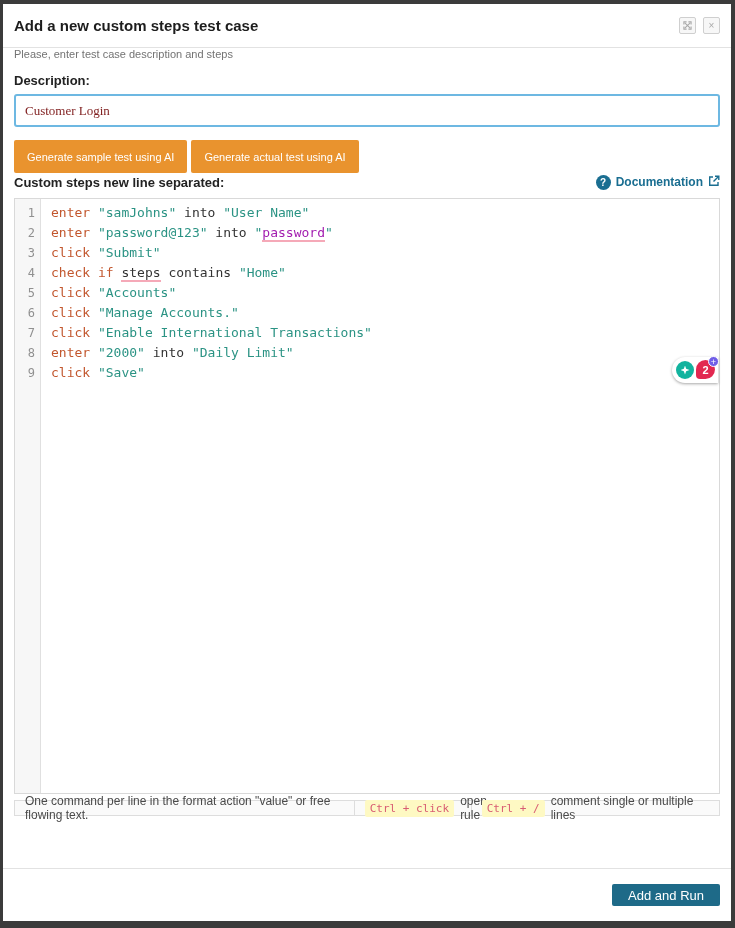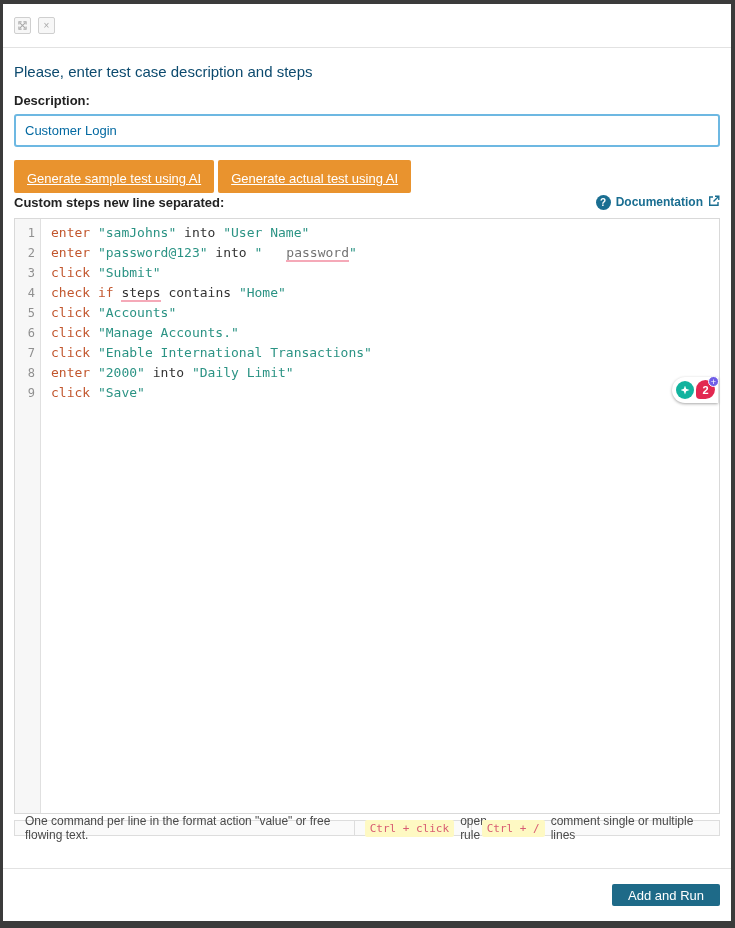--- a/index.html
+++ b/index.html
@@ -37,47 +37,46 @@
     background: #f7f7f7;
     color: #a9a9a9;
     font-size: 10px;
     line-height: 1;
     display: flex; align-items: center; justify-content: center;
     cursor: pointer;
   }
   .win-btn svg { display: block; }
   
   .modal-body { padding: 0 11px; flex: 1 1 auto; }
-  .subtitle { margin-top: 15px; font-size: 15px; color: #0c4a6e; }
+  .subtitle { font-size: 11px; color: #737373; }
   .field-label { margin-top: 13px; font-size: 13px; font-weight: bold; color: #222; }
   .desc-input {
     margin-top: 6px;
     width: 100%;
     height: 33px;
     border: 2px solid #6db8e2;
     border-radius: 3px;
     padding: 0 9px;
     font-size: 13px;
-    color: #0369a1;
-    font-family: Liberation Sans, sans-serif;
+    color: #7f1d1d;
+    font-family: Liberation Serif, serif;
     outline: none;
     background: #fff;
   }
   .ai-buttons { margin-top: 13px; display: flex; gap: 4px; }
   .ai-btn {
     height: 33px;
     border: none;
     border-radius: 2px;
     background: #e9932e;
     color: #fff;
-    font-size: 13px;
+    font-size: 11px;
     font-family: "Liberation Sans", sans-serif;
     padding: 11px 13px;
     cursor: pointer;
-    text-decoration: underline;
   }
   
   .steps-row {
     display: flex;
     align-items: center;
     justify-content: space-between;
   }
   .doc-link { display: flex; align-items: center; gap: 5px; cursor: pointer; }
   .help-badge {
     width: 15px; height: 15px;
@@ -119,21 +118,21 @@
   .cl {
     height: 20px;
     line-height: 20px;
     font-family: "DejaVu Sans Mono", monospace;
     font-size: 13px;
     white-space: pre;
   }
   .tk-kw { color: #c2572e; }
   .tk-str { color: #2b9384; }
   .tk-pl { color: #333333; }
-  .tk-strerr { color: #737373; border-bottom: 2px solid #f5a9b8; margin-left: 24px; }
+  .tk-strerr { color: #a21caf; border-bottom: 2px solid #f5a9b8; }
   .tk-plerr { color: #333333; border-bottom: 2px solid #f5a9b8; }
   
   .lt-widget {
     position: absolute;
     right: 1px;
     top: 158px;
     height: 26px;
     display: flex;
     align-items: center;
     gap: 2px;
@@ -221,20 +220,21 @@
     padding: 0 16px;
     cursor: pointer;
   }
 </style>
 </head>
 <body>
 
 <div class="modal">
 
   <div class="modal-header">
+    <div class="modal-title">Add a new custom steps test case</div>
     <div class="window-controls">
       <div class="win-btn">
         <span>
           <svg width="9" height="9" viewBox="0 0 10 10">
             <g stroke="#a9a9a9" stroke-width="1.2" fill="none">
               <path d="M1 4 L1 1 L4 1"></path>
                 <path d="M6 1 L9 1 L9 4"></path>
               <path d="M9 6 L9 9 L6 9"></path>
                 <path d="M4 9 L1 9 L1 6"></path>
               <path d="M2 2 L8 8 M8 2 L2 8"></path>

